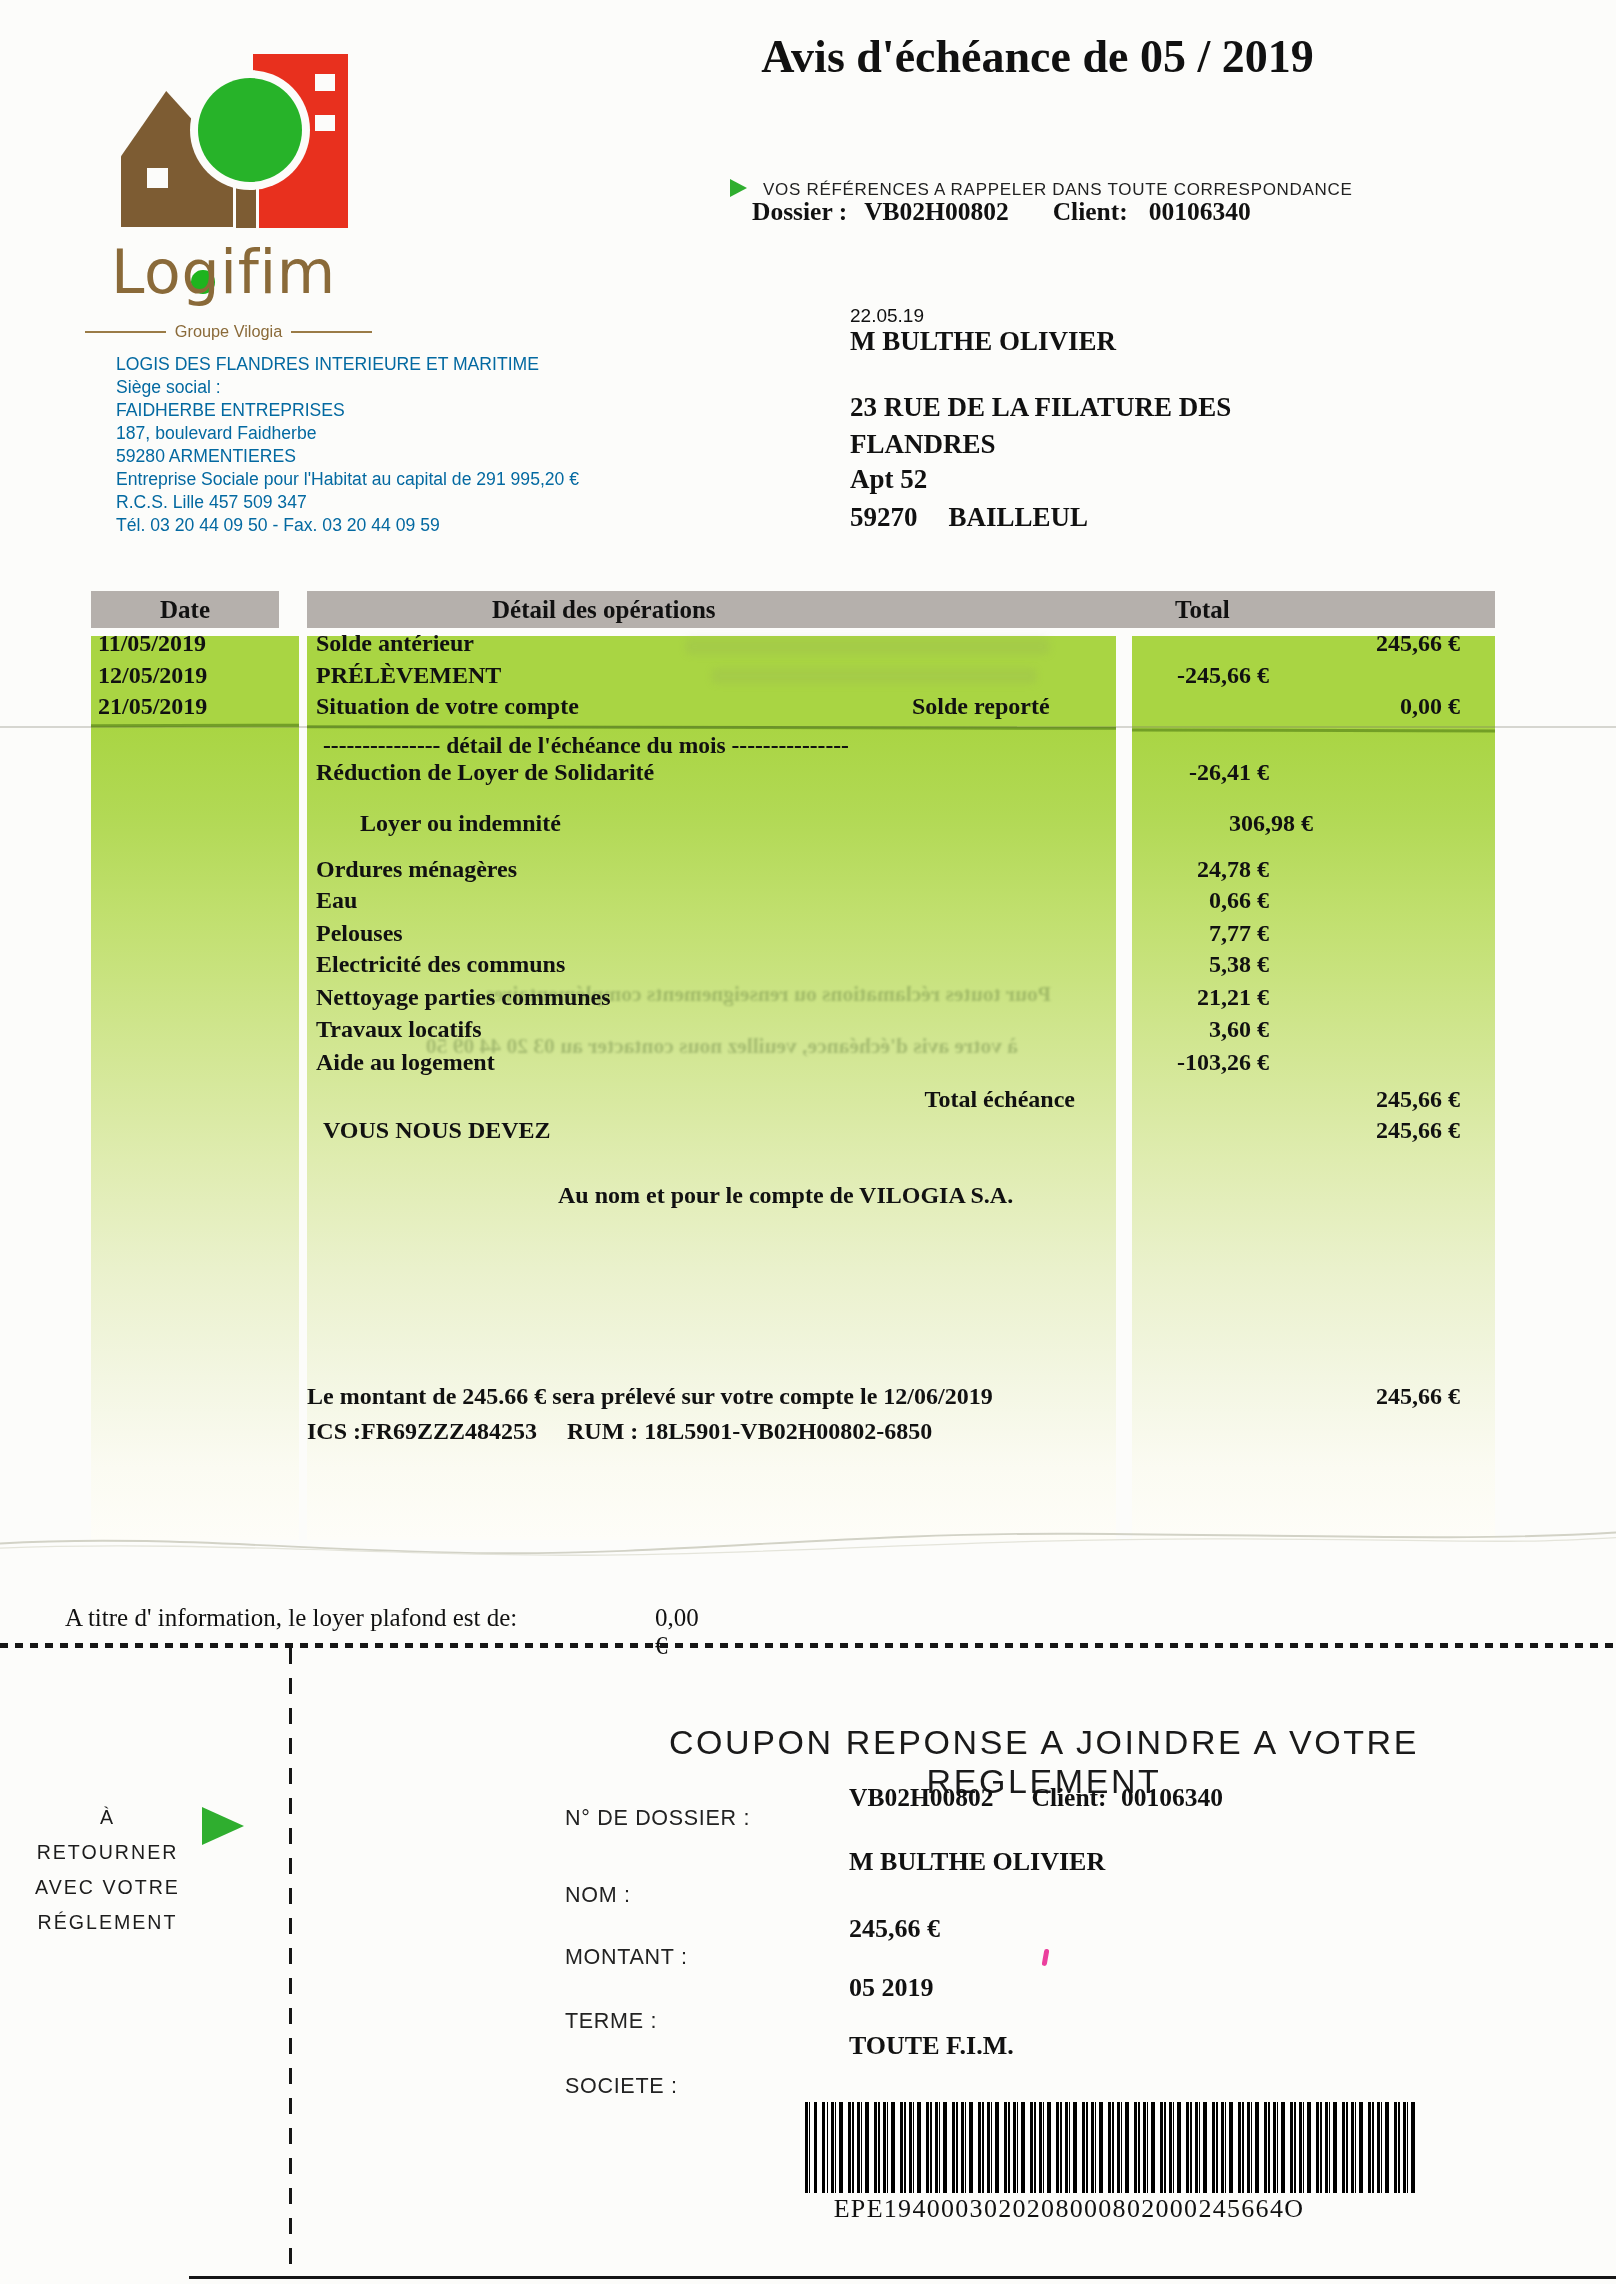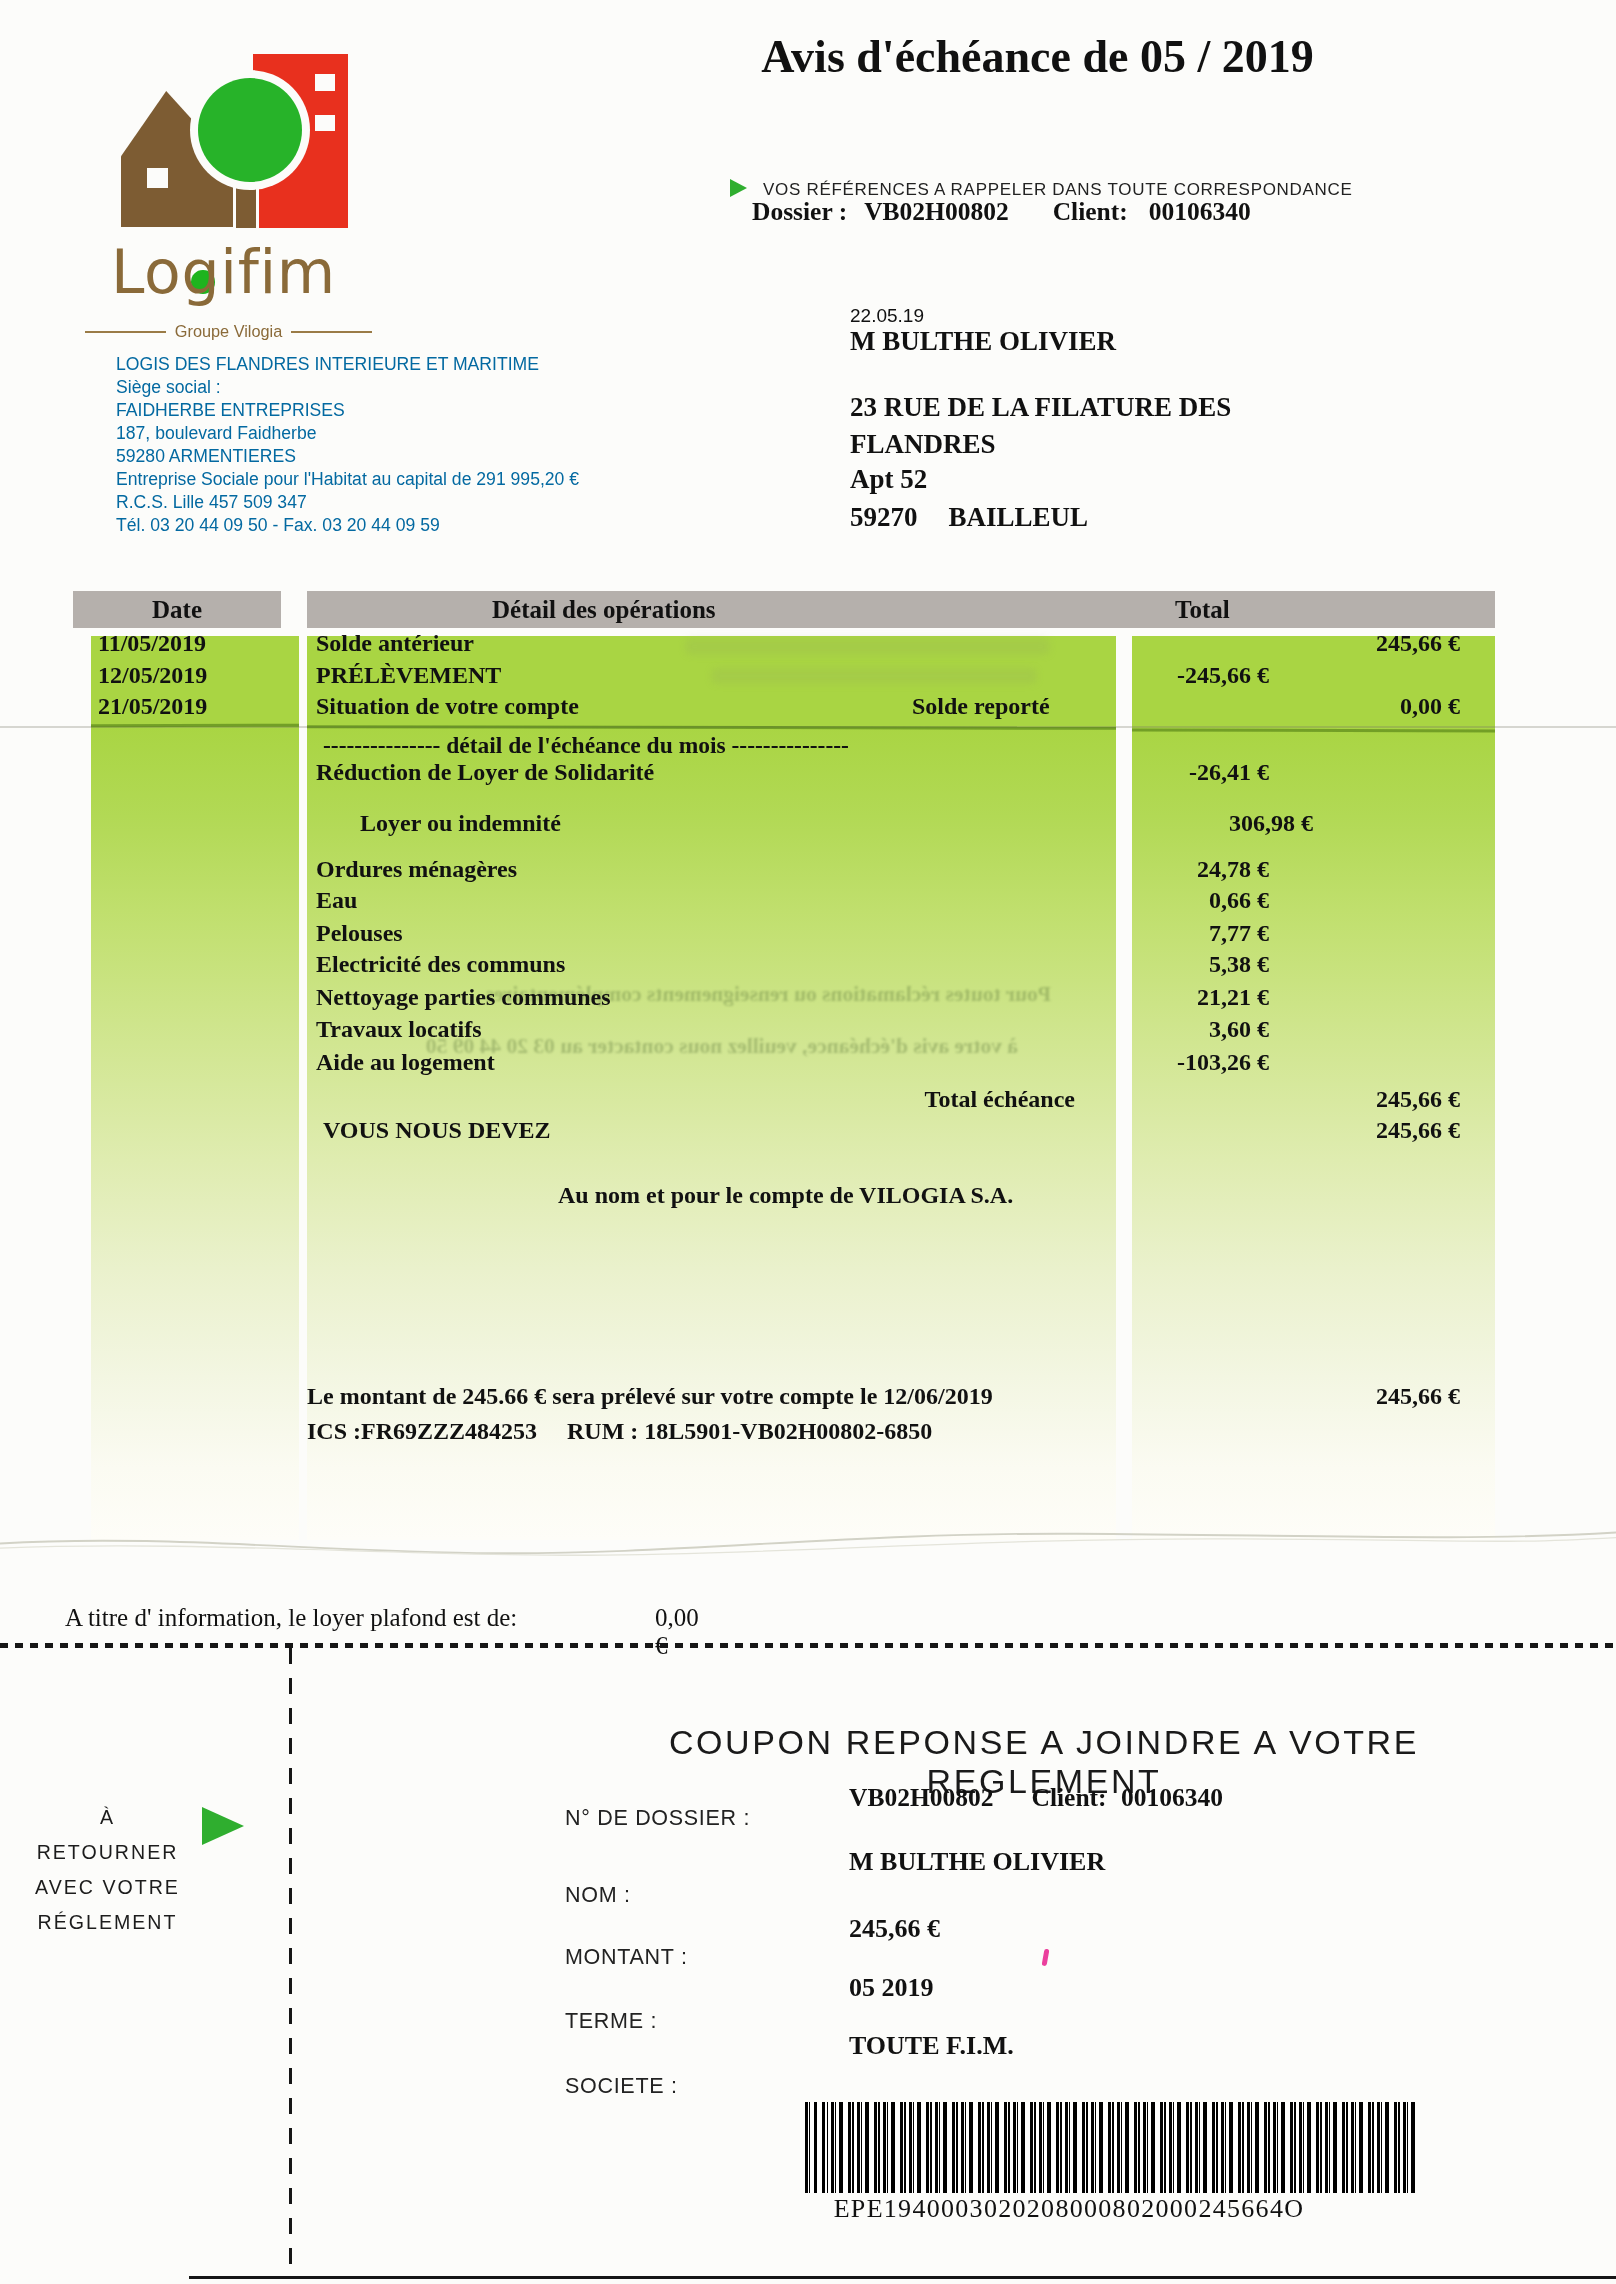--- a/index.html
+++ b/index.html
@@ -36,21 +36,21 @@
   #dossier-line{left:752px;top:197px;font-size:25.5px;font-weight:bold;}
   #dossier-line .gap1{margin-left:17px;} #dossier-line .gap2{margin-left:44px;} #dossier-line .gap3{margin-left:21px;}
 
   
   #sent-date{left:850px;top:305px;font-size:19px;}
   .rcpt{left:850px;font-size:27px;font-weight:bold;line-height:31px;}
   #rcpt-zip .cityg{margin-left:31px;}
 
   
   .hdr{top:591px;height:37px;background:#b5b0ac;font-size:25px;font-weight:bold;line-height:37px;}
-  #hdr-date{left:73px;width:208px;text-align:center;}
+  #hdr-date{left:91px;width:188px;text-align:center;}
   #hdr-detail{left:307px;width:949px;padding-left:185px;box-sizing:border-box;}
   #hdr-total{left:1132px;width:363px;padding-left:43px;box-sizing:border-box;}
   .panel{top:636px;height:904px;background:linear-gradient(180deg,#a9d543 0%,#a9d543 10%,#b2d955 20%,#c2e071 32%,#d1e691 45%,#dfecb0 58%,#eaf1cc 70%,#f3f6e2 82%,#fbfbf2 92%,#fefdf8 100%);}
   #panel-date{left:91px;width:208px;}
   #panel-detail{left:307px;width:809px;}
   #panel-total{left:1132px;width:363px;}
 
   .row{left:0;width:1616px;height:30px;font-size:24px;font-weight:bold;line-height:30px;}
   .c-date{position:absolute;left:98px;text-align:right;}
   .c-label{position:absolute;left:316px;white-space:nowrap;}

